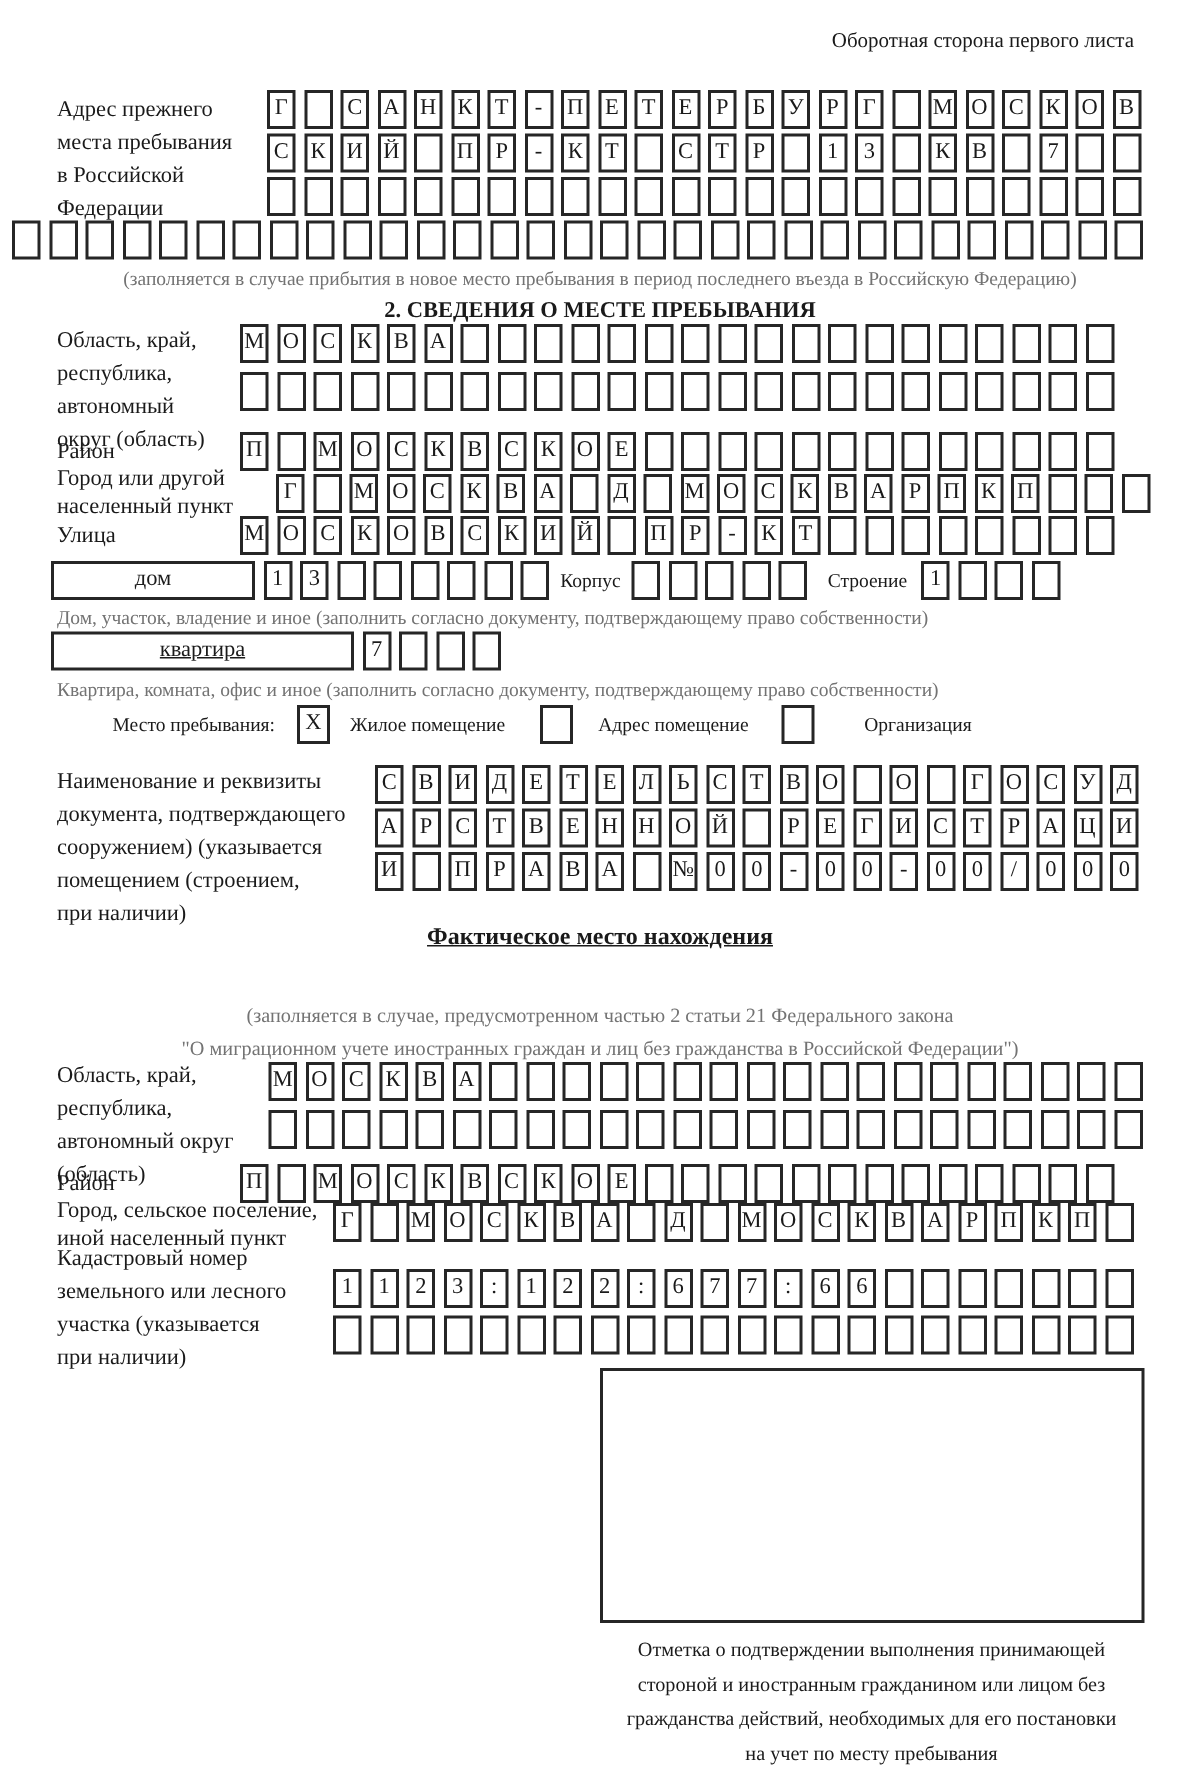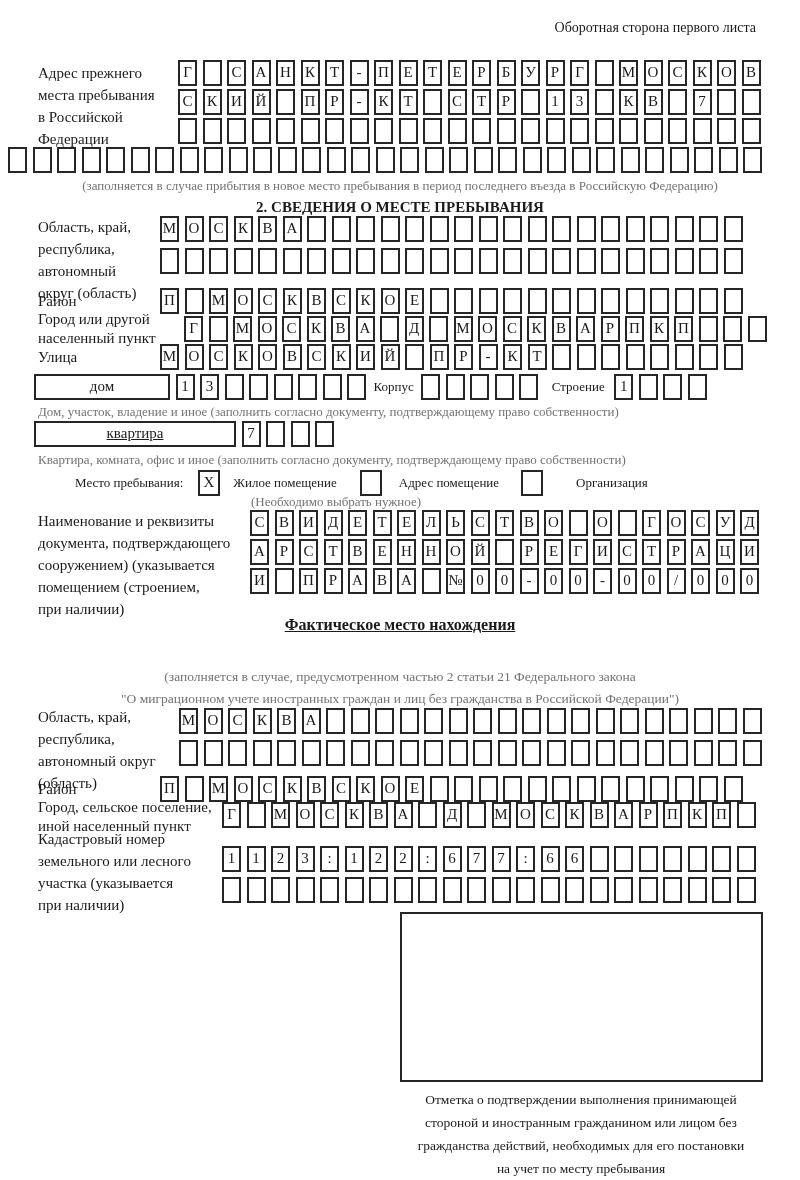--- a/index.html
+++ b/index.html
@@ -341,21 +341,20 @@
 
   <div class="row" style="left:38px;top:470px;align-items:center;margin-left:37px;">
     <div class="inl">Место пребывания:</div>
     <div class="chk" style="margin-left:9px;">X</div>
     <div class="inl" style="margin-left:8px;">Жилое помещение</div>
     <div class="chk" style="margin-left:18px;"></div>
     <div class="inl" style="margin-left:11px;">Адрес помещение</div>
     <div class="chk" style="margin-left:16px;"></div>
     <div class="inl" style="margin-left:28px;">Организация</div>
   </div>
-  <div class="cap" style="left:0px;top:493px;width:672px;text-align:center;">(Необходимо выбрать нужное)</div>
 
   <div class="lbl" style="left:38px;top:510px;">
     <div>Наименование и реквизиты</div>
     <div>документа, подтверждающего</div>
     <div>сооружением) (указывается</div>
     <div>помещением (строением,</div>
     <div>при наличии)</div>
   </div>
   <div class="row" style="left:250px;top:510px;">
       <span class="cell">С</span>

